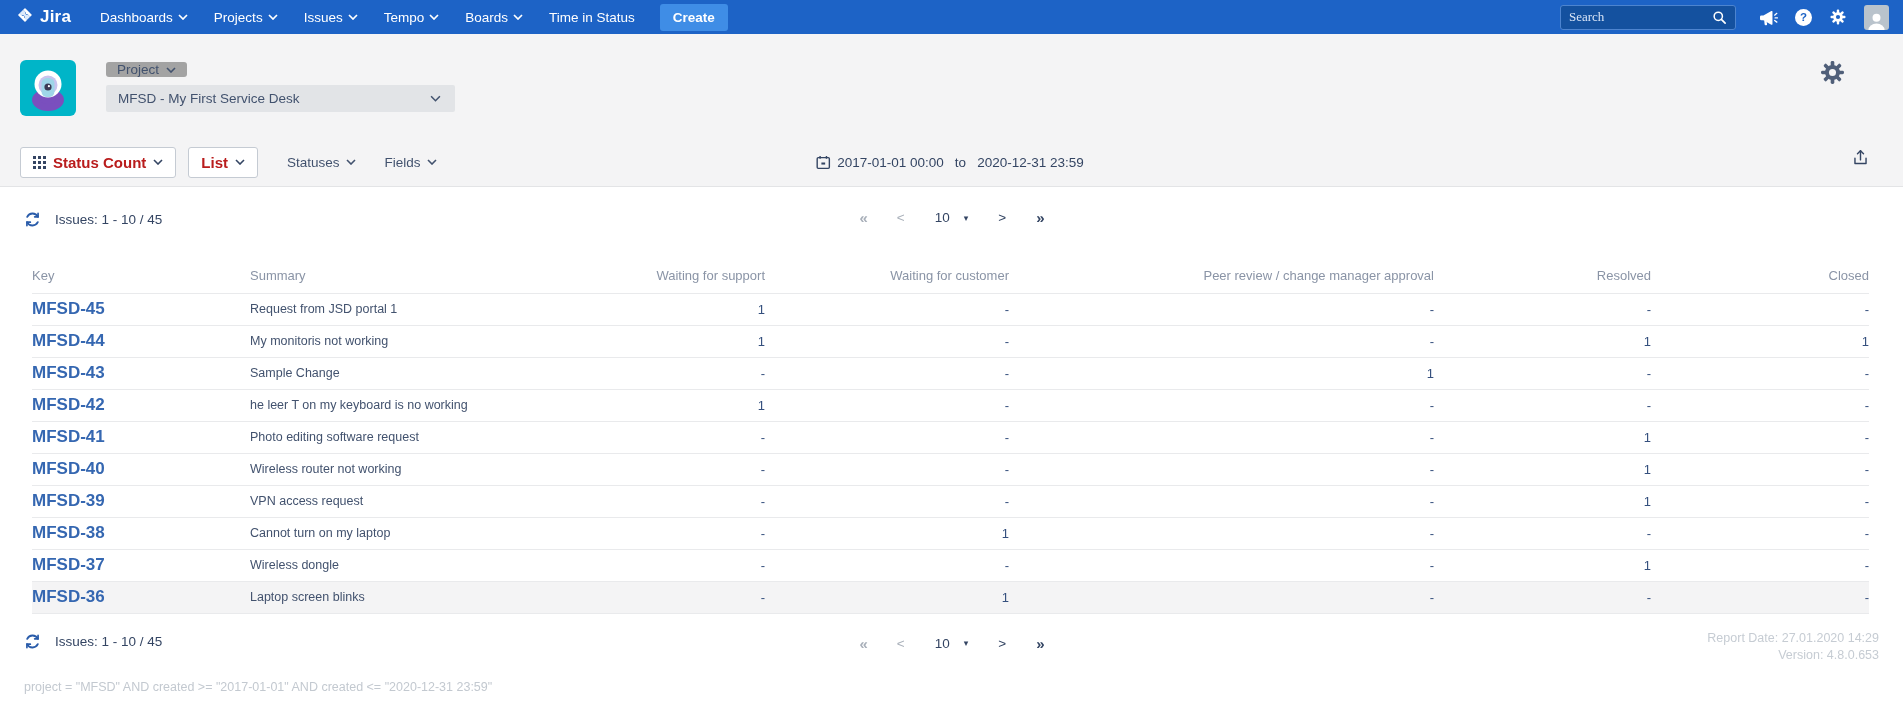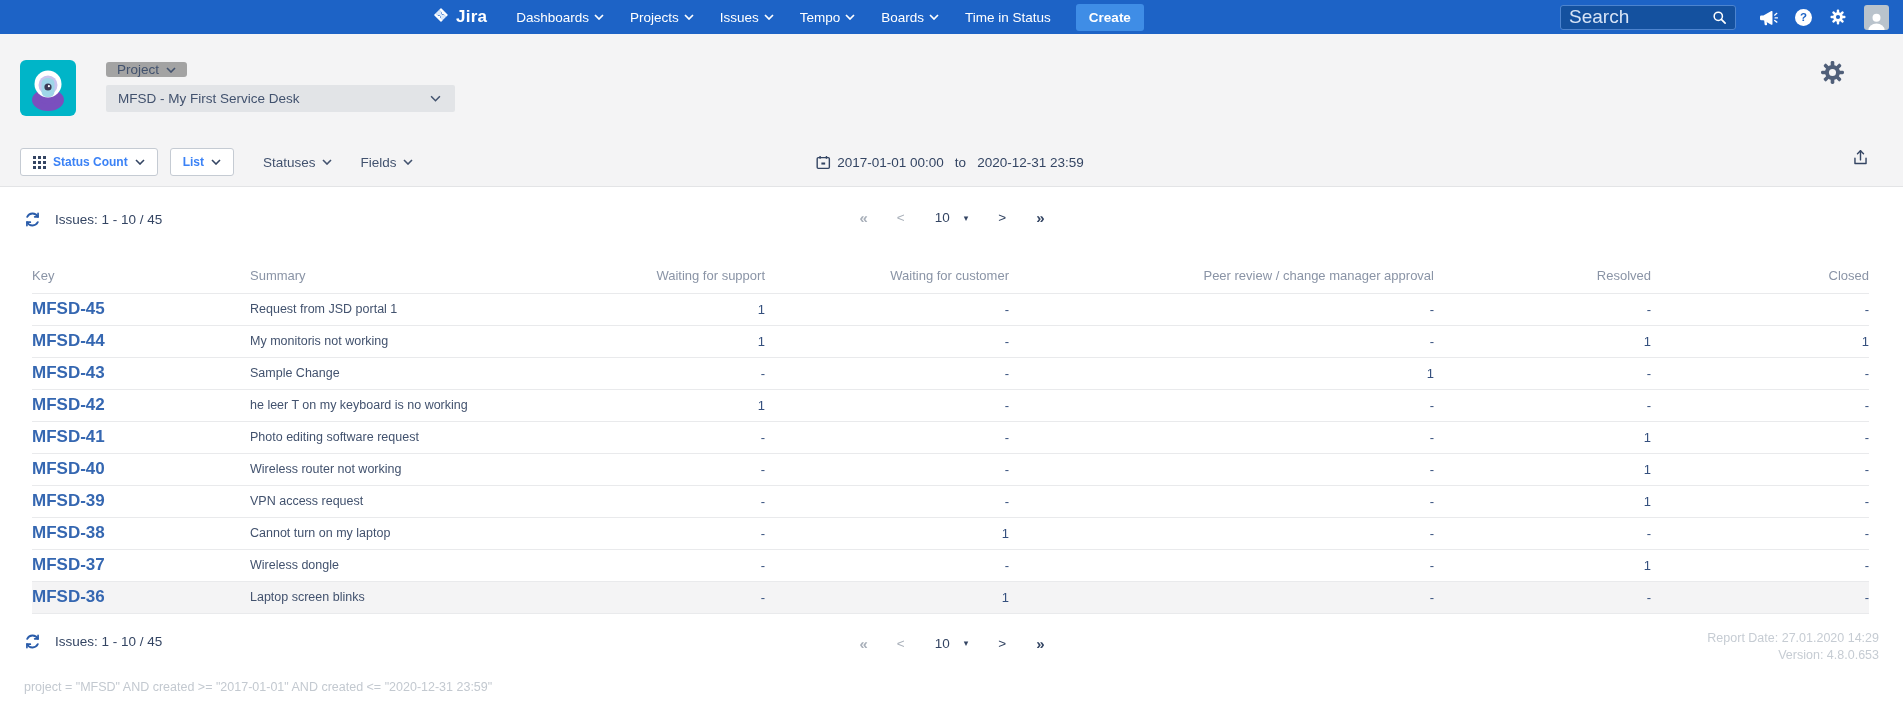--- a/index.html
+++ b/index.html
@@ -1,44 +1,44 @@
 <!DOCTYPE html>
 <html><head>
 <meta charset="utf-8">
 <style>
   * { margin:0; padding:0; box-sizing:border-box; }
   body { font-family:"Liberation Sans", sans-serif; background:#fff; }
   .app { width:1903px; height:724px; overflow:hidden; background:#fff; position:relative; }
 
   
   .navbar { height:34px; background:#1d63c6; display:flex; align-items:center; padding:0 14px 0 12px; color:#fff; }
-  .nav-left { display:flex; align-items:center; flex:1;justify-content:center; }
+  .nav-left { display:flex; align-items:center; flex:1; }
   .logo { display:flex; align-items:center; margin:0 16px 0 4px; cursor:pointer; }
   .logo-text { font-size:17px; font-weight:bold; color:#fff; margin-left:6px; letter-spacing:.2px; }
   .nav-item { display:flex; align-items:center; gap:5px; padding:0 13px; font-size:13.5px; height:34px; cursor:pointer; white-space:nowrap; }
   .chev { display:inline-block; }
   .create-btn { background:#3f8de6; color:#fff; border:none; border-radius:3px; font-size:13.5px; font-weight:bold; padding:6px 13px; margin-left:12px; cursor:pointer; font-family:"Liberation Sans",sans-serif; }
   .nav-right { display:flex; align-items:center; gap:17px; }
   .search-box { display:flex; align-items:center; background:#14519f; border:1px solid #4d84cf; border-radius:3px; height:25px; width:176px; padding:0 8px; margin-right:6px; }
-  .search-box input { background:transparent; border:none; outline:none; color:#86efac; font-size:19px; width:100%; font-family:Liberation Sans, sans-serif; }
+  .search-box input { background:transparent; border:none; outline:none; color:#86efac; font-size:13px; width:100%; font-family:Liberation Serif, serif; }
   .search-box input::placeholder { color:#d7e4f6; }
   .icon-btn { display:flex; align-items:center; justify-content:center; cursor:pointer; }
   .help-circle { width:17px; height:17px; background:#fff; border-radius:50%; color:#1d63c6; font-size:11.5px; font-weight:bold; display:flex; align-items:center; justify-content:center; }
   .nav-avatar { width:25px; height:25px; background:#b9c3cc; border-radius:3px; display:flex; align-items:flex-end; justify-content:center; overflow:hidden; cursor:pointer; }
 
   
   .header-panel { background:#f4f4f5; border-bottom:1px solid #e3e4e6; height:153px; position:relative; padding:26px 24px 0 20px; }
   .proj-avatar { position:absolute; left:20px; top:26px; width:56px; height:56px; border-radius:6px; overflow:hidden; }
   .proj-controls { margin-left:86px; }
   .mini-btn { display:inline-flex; align-items:center; gap:7px; background:#a3a3a3; border:none; border-radius:3px; color:#42526e; font-size:13.5px; padding:0 11px; cursor:pointer; font-family:"Liberation Sans",sans-serif; }
   .proj-select { margin-top:7px; width:349px; height:27px; background:#e2e4e7; border-radius:2px; display:flex; align-items:center; justify-content:space-between; padding:0 14px 0 12px; font-size:13.5px; color:#42526e; cursor:pointer; }
   .header-gear { position:absolute; right:56px; top:24px; cursor:pointer; }
 
   .toolbar { position:absolute; left:20px; right:24px; top:112px; height:32px; display:flex; align-items:center; }
-  .tool-btn { display:inline-flex; align-items:center; gap:7px; background:#fff; border:1px solid #c5cbd3; border-radius:3px; color:#3b82f6; font-size:12px; font-weight:bold; padding:6px 12px; cursor:pointer; font-family:"Liberation Sans",sans-serif; }
+  .tool-btn { display:inline-flex; align-items:center; gap:7px; background:#fff; border:1px solid #c5cbd3; border-radius:3px; color:#b91c1c; font-size:15px; font-weight:bold; padding:6px 12px; cursor:pointer; font-family:"Liberation Sans",sans-serif; }
   .tool-btn + .tool-btn { margin-left:12px; }
   .tool-link { display:inline-flex; align-items:center; gap:6px; color:#42526e; font-size:13.5px; margin-left:29px; cursor:pointer; }
   .date-range { position:absolute; left:50%; transform:translateX(-50%); display:flex; align-items:center; gap:7px; color:#344563; font-size:13.5px; white-space:nowrap; }
   .date-range .to-word { margin:0 4px; }
   .export-btn { position:absolute; right:9px; top:2px; cursor:pointer; }
 
   
   .issues-row { position:relative; height:24px; margin-top:20px; padding-left:24px; display:flex; align-items:center; }
   .issues-label { margin-left:14px; font-size:13.5px; color:#344563; }
   .refresh-ic { cursor:pointer; display:flex; }

